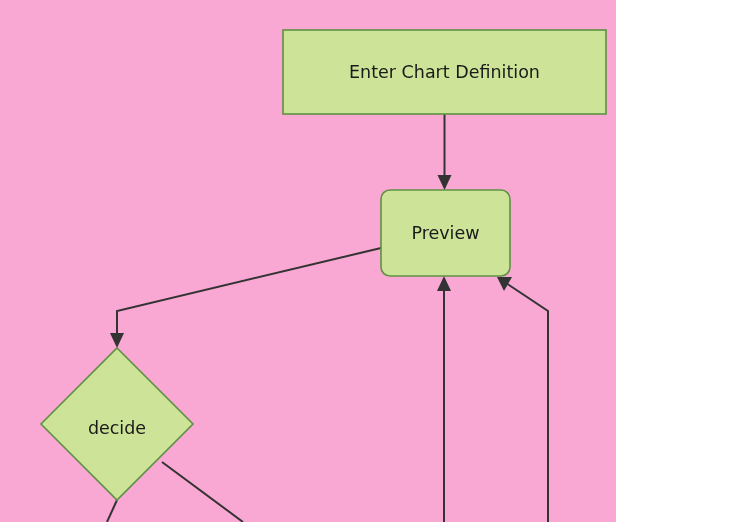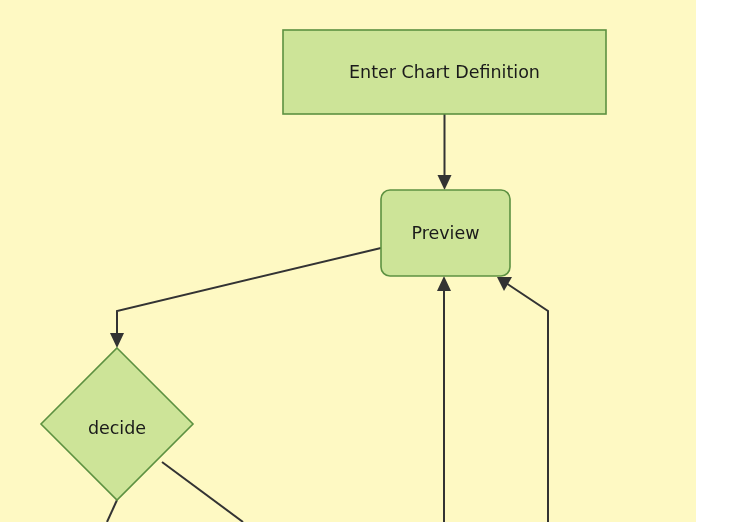--- a/index.html
+++ b/index.html
@@ -5,23 +5,23 @@
   html, body {
     margin: 0;
     padding: 0;
     background: #ffffff;
   }
   body {
     font-family: "DejaVu Sans", sans-serif;
   }
   #canvas {
     position: relative;
-    width: 696px;
+    width: 616px;
     height: 522px;
-    background: #fef9c3;
+    background: #f9a8d4;
     overflow: hidden;
   }
   #flow-svg {
     position: absolute;
     top: 0;
     left: 0;
     width: 740px;
     height: 522px;
     display: block;
   }

